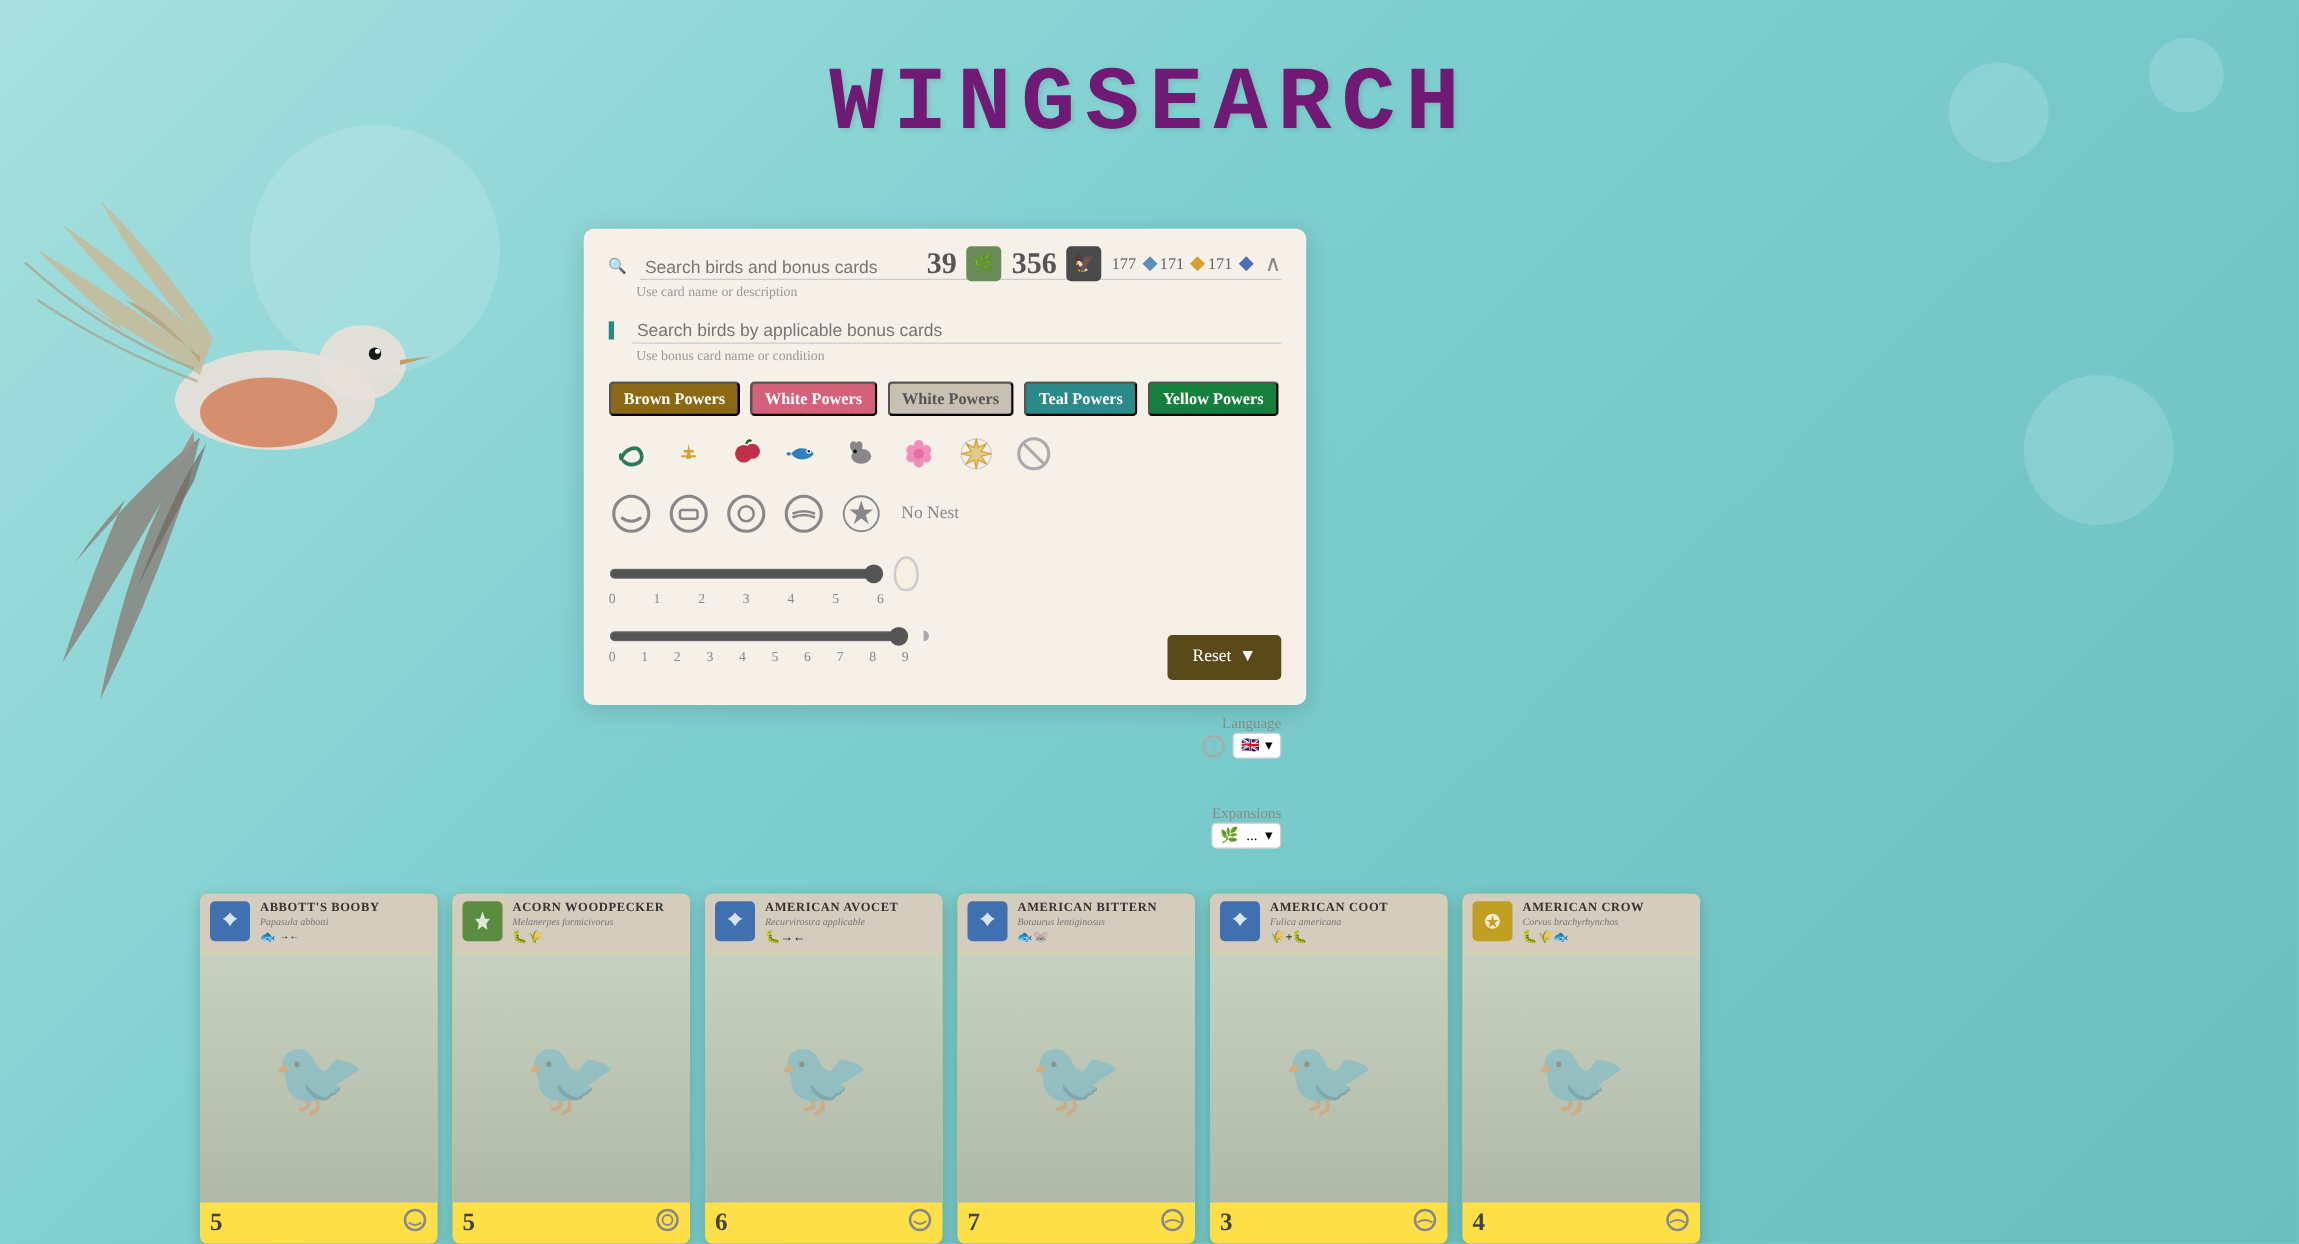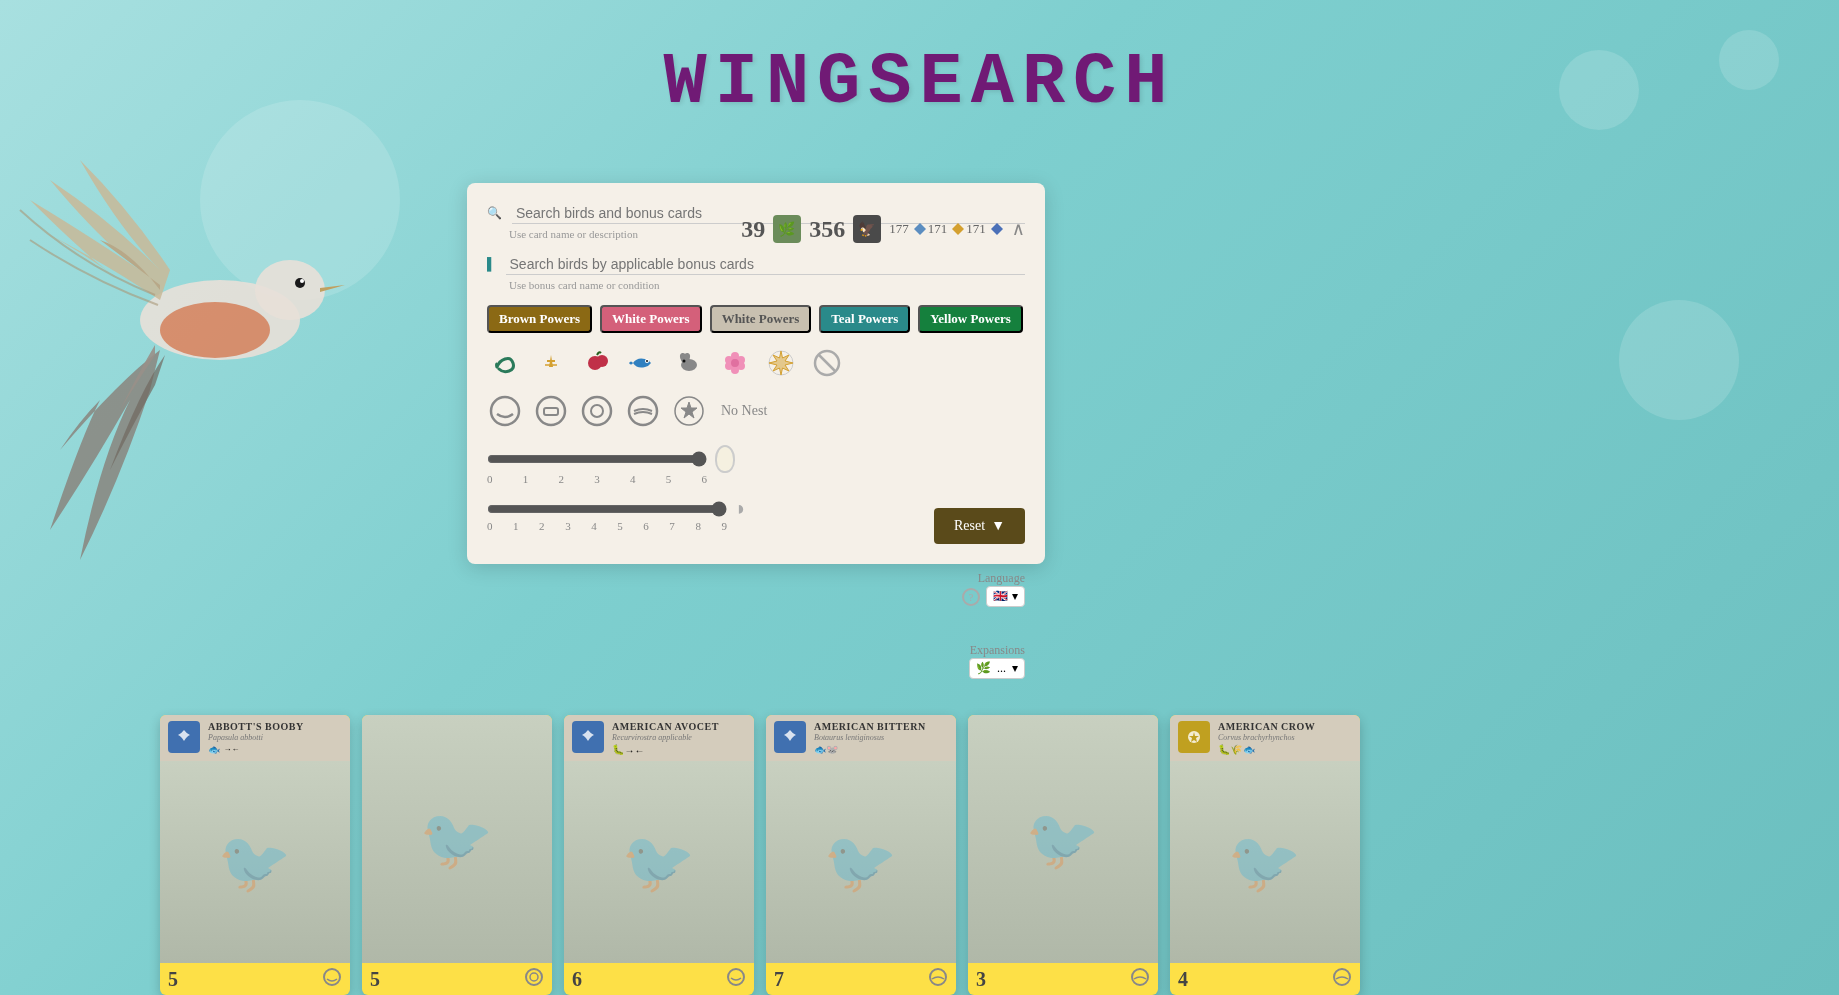--- a/index.html
+++ b/index.html
@@ -394,21 +394,21 @@
 
     <path d="M160 350 Q120 380 60 450 Q80 420 100 400 Q80 440 50 530 Q90 470 130 400 Q100 460 80 560 Q120 480 150 390" fill="#888078" opacity="0.8"></path>
     <path d="M165 355 Q140 390 110 470 Q130 430 155 385" fill="#706860" opacity="0.7"></path>
 
     <path d="M155 345 Q140 370 120 410 Q135 385 155 355" fill="#989088" opacity="0.9"></path>
   </svg>
 </div>
 
 <div class="search-panel">
 
-  <div style="position:absolute; right:20px; top:14px; display:flex; align-items:center; gap:8px;margin-top:18px;">
+  <div style="position:absolute; right:20px; top:14px; display:flex; align-items:center; gap:8px;">
     <span class="stat-number">39</span>
     <div class="stat-icon stat-green">🌿</div>
     <span class="stat-number">356</span>
     <div class="stat-icon stat-dark">🦅</div>
 
     <div class="stats-numbers-col">
       <div class="stat-line">
         <span>177</span>
         <svg width="14" height="14">
             <polygon points="7,1 13,7 7,13 1,7" fill="#5b8dc0"></polygon>
@@ -647,20 +647,34 @@
       <span class="card-nest-icon">
         <svg width="20" height="20" viewBox="0 0 20 20">
             <circle cx="10" cy="10" r="8" fill="none" stroke="#888" stroke-width="2"></circle>
             <path d="M5 12 Q10 16 15 12" stroke="#888" stroke-width="1.5" fill="none"></path>
           </svg>
       </span>
     </div>
   </div>
 
   <div class="bird-card">
+    <div class="card-header">
+      <div class="card-habitat-icon card-habitat-green">
+        <svg width="20" height="20" viewBox="0 0 20 20">
+            <path d="M10 2 L8 8 L4 8 L7 12 L6 17 L10 14 L14 17 L13 12 L16 8 L12 8 Z" fill="white" opacity="0.8"></path>
+          </svg>
+      </div>
+      <div class="card-title-block">
+        <div class="card-bird-name">Acorn Woodpecker</div>
+        <div class="card-latin-name">Melanerpes formicivorus</div>
+        <div class="card-icons-row">
+          <span style="font-size:10px;">🐛🌾</span>
+        </div>
+      </div>
+    </div>
     <div class="card-body">
       <div class="bird-silhouette">🐦</div>
     </div>
     <div class="card-footer">
       <span class="card-points">5</span>
       <span class="card-nest-icon">
         <svg width="20" height="20" viewBox="0 0 20 20">
             <circle cx="10" cy="10" r="8" fill="none" stroke="#888" stroke-width="2"></circle>
             <circle cx="10" cy="10" r="4" fill="none" stroke="#888" stroke-width="1.5"></circle>
           </svg>
@@ -720,20 +734,34 @@
       <span class="card-nest-icon">
         <svg width="20" height="20" viewBox="0 0 20 20">
             <circle cx="10" cy="10" r="8" fill="none" stroke="#888" stroke-width="2"></circle>
             <path d="M4 12 Q10 8 16 12" stroke="#888" stroke-width="1.5" fill="none"></path>
           </svg>
       </span>
     </div>
   </div>
 
   <div class="bird-card">
+    <div class="card-header">
+      <div class="card-habitat-icon card-habitat-blue">
+        <svg width="20" height="20" viewBox="0 0 20 20">
+            <path d="M10 3 Q7 7 4 8 Q7 9 10 14 Q13 9 16 8 Q13 7 10 3 Z" fill="white" opacity="0.8"></path>
+          </svg>
+      </div>
+      <div class="card-title-block">
+        <div class="card-bird-name">American Coot</div>
+        <div class="card-latin-name">Fulica americana</div>
+        <div class="card-icons-row">
+          <span style="font-size:10px;">🌾+🐛</span>
+        </div>
+      </div>
+    </div>
     <div class="card-body">
       <div class="bird-silhouette">🐦</div>
     </div>
     <div class="card-footer">
       <span class="card-points">3</span>
       <span class="card-nest-icon">
         <svg width="20" height="20" viewBox="0 0 20 20">
             <circle cx="10" cy="10" r="8" fill="none" stroke="#888" stroke-width="2"></circle>
             <path d="M4 12 Q10 8 16 12" stroke="#888" stroke-width="1.5" fill="none"></path>
           </svg>

